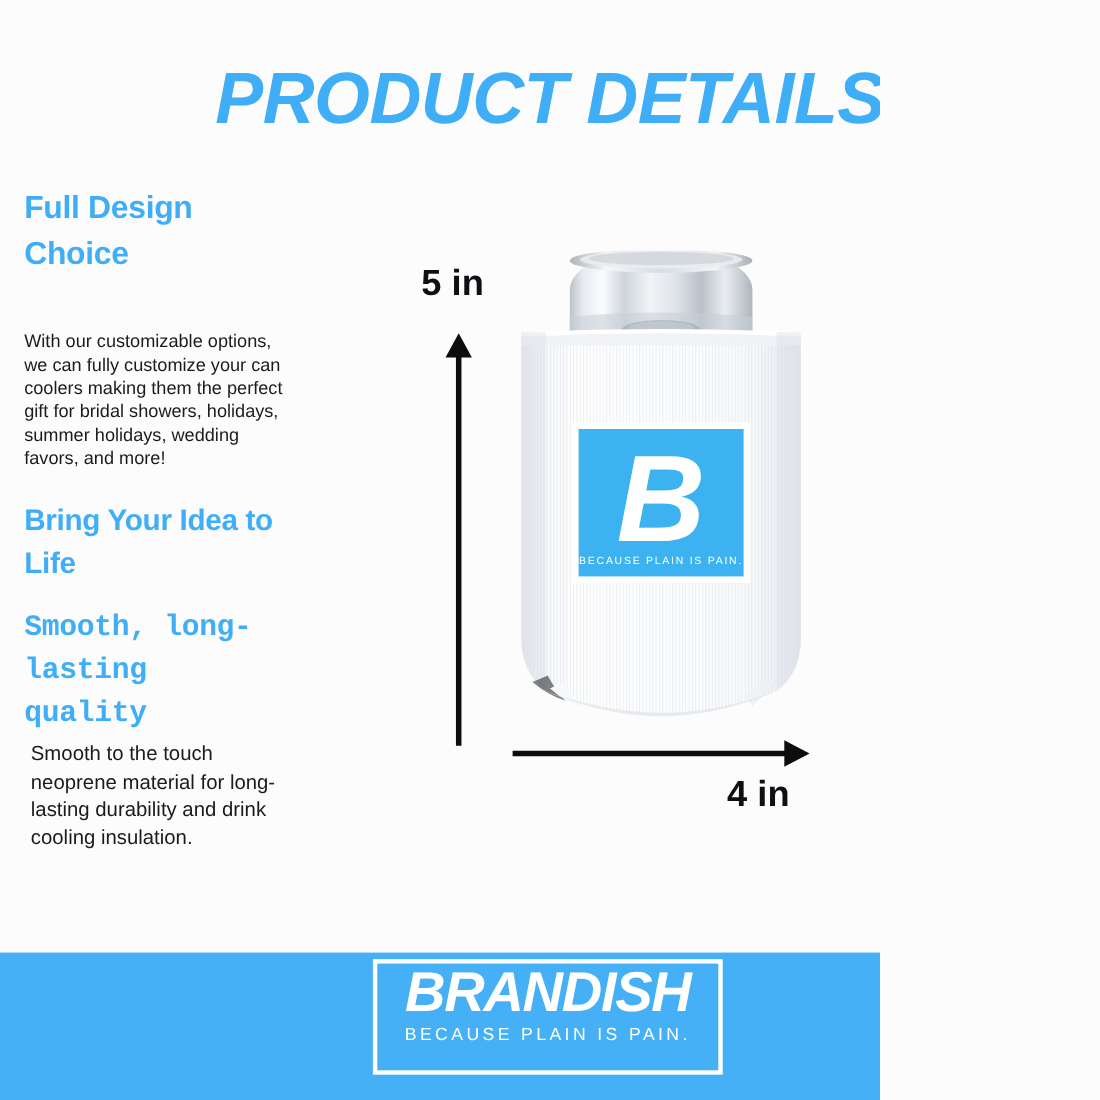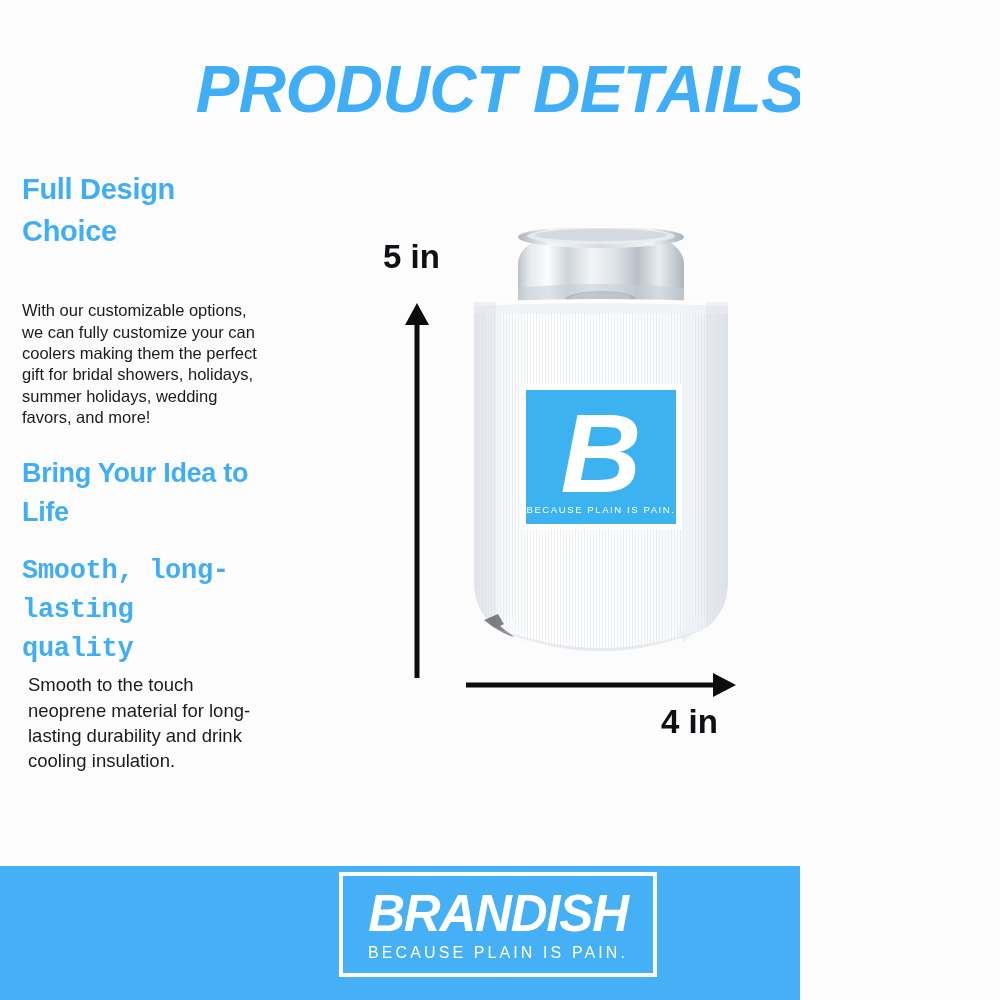--- a/index.html
+++ b/index.html
@@ -153,21 +153,20 @@
     position: absolute;
     left: 339px;
     top: 872px;
     width: 318px;
     height: 105px;
     border: 4px solid #ffffff;
     box-sizing: border-box;
     display: flex;
     flex-direction: column;
     align-items: center;
-    justify-content: center;
   }
   .brand-name {
     color: #ffffff;
     font-size: 51px;
     font-weight: 700;
     font-style: italic;
     letter-spacing: -1.2px;
     line-height: 1;
     font-family: "Liberation Sans", sans-serif;
     margin-bottom: 6px;

